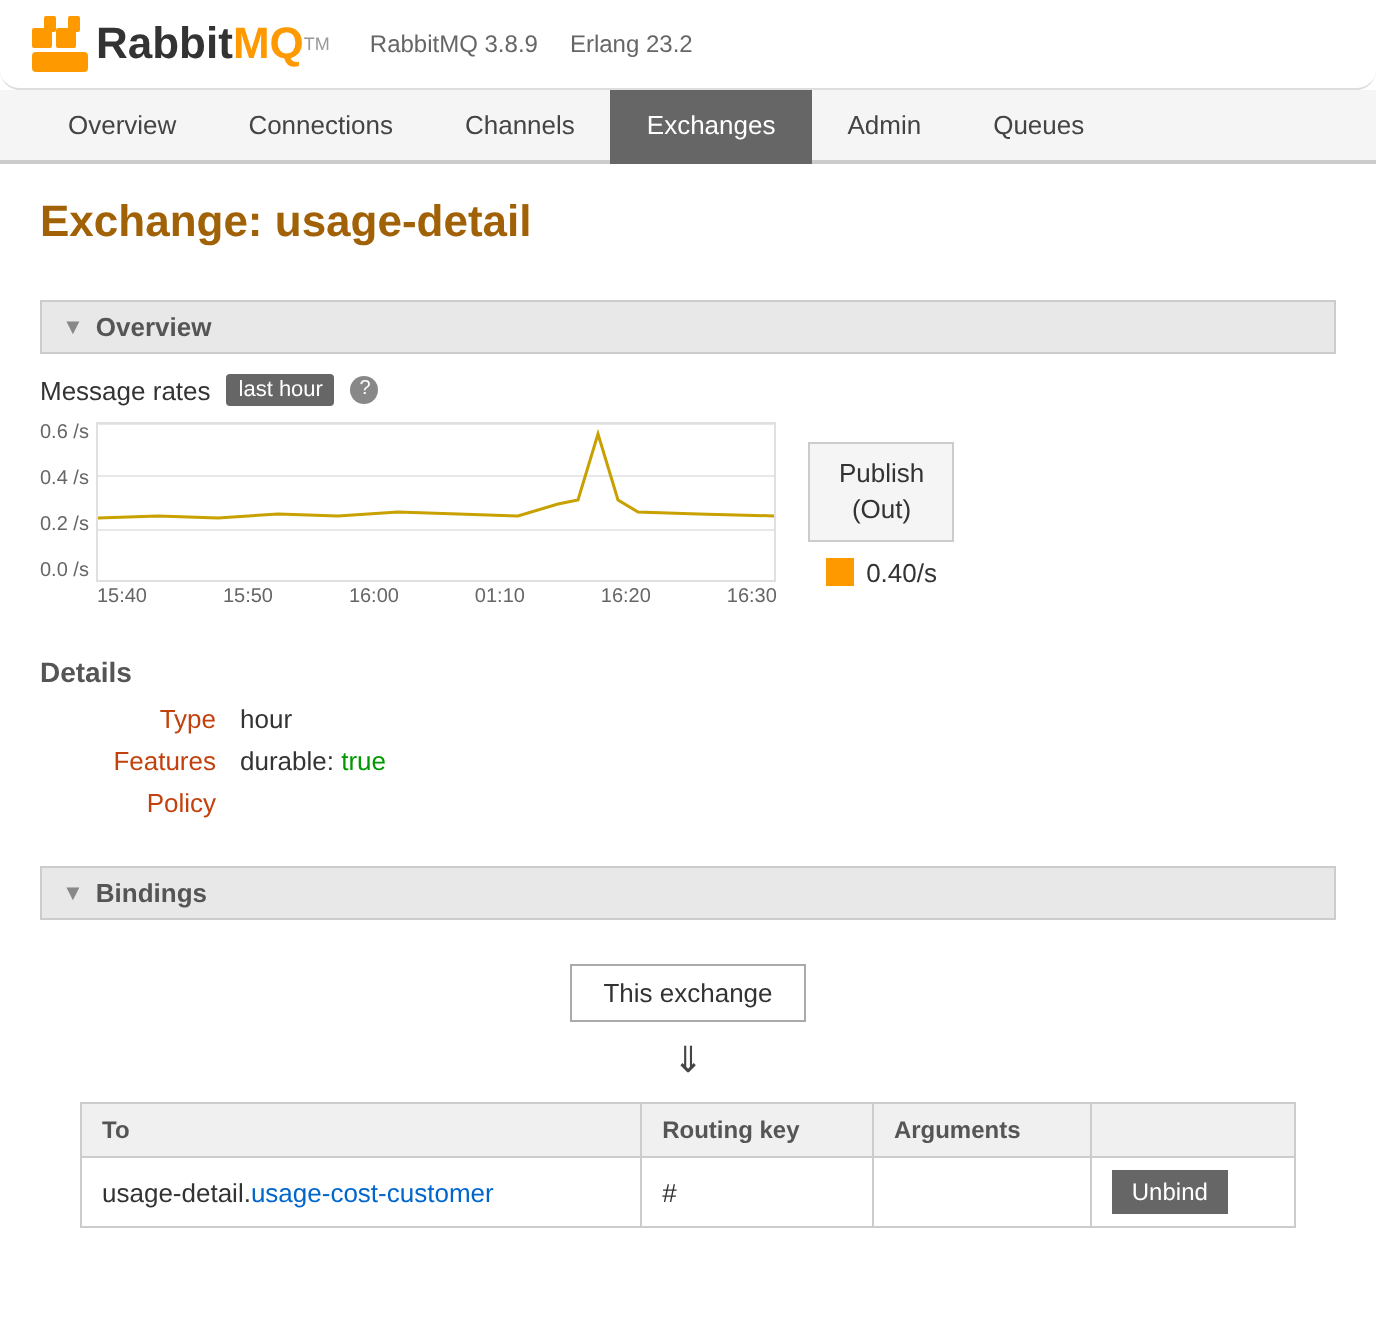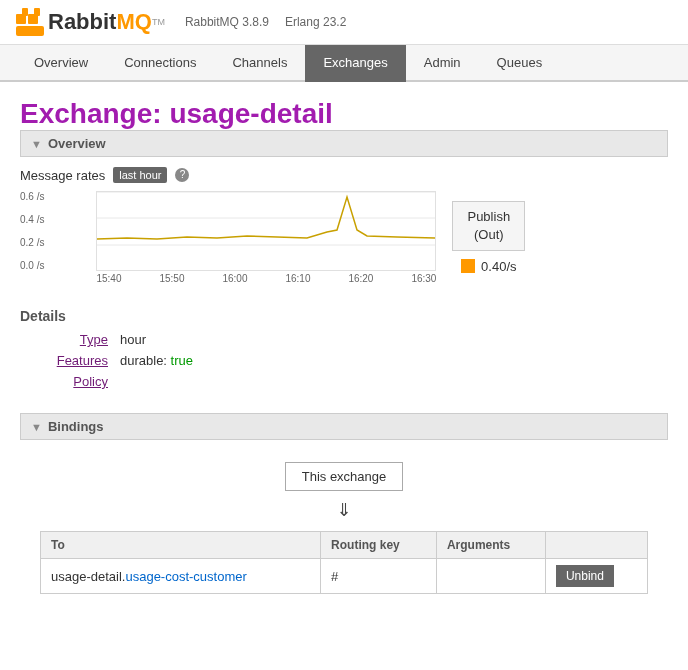--- a/index.html
+++ b/index.html
@@ -1,32 +1,32 @@
 <!DOCTYPE html>
 <html><head>
   <meta charset="utf-8">
   <style>
     * { box-sizing: border-box; margin: 0; padding: 0; }
     body { font-family: Arial, sans-serif; font-size: 13px; background: #fff; color: #333; width: 688px; }
 
     
-    .header { display: flex; align-items: center; padding: 8px 16px; background: #fff; border-bottom: 1px solid #ddd; }
+    .header { display: flex; align-items: center; padding: 8px 16px; background: #fff; border-bottom: 1px solid #ddd; border-radius: 10px; }
     .logo { display: flex; align-items: center; margin-right: 20px; }
     .logo-icon { width: 28px; height: 28px; margin-right: 4px; }
 
     
     nav { background: #f5f5f5; border-bottom: 2px solid #ccc; display: flex; padding: 0 16px; }
     nav a { display: inline-block; padding: 10px 18px; text-decoration: none; color: #444; font-size: 13px; border-bottom: 2px solid transparent; margin-bottom: -2px; }
     nav a.active { background: #666; color: #fff; border-bottom: 2px solid #666; }
 
     
     .content { padding: 16px 20px; }
 
     
-    .page-title { font-size: 28px; font-weight: normal; margin-bottom: 0; color: #a21caf; }
+    .page-title { font-size: 22px; font-weight: normal; margin-bottom: 26px; color: #a16207; }
     .page-title span { font-weight: bold; }
 
     
     .section-header { background: #e8e8e8; padding: 5px 10px; display: flex; align-items: center; border: 1px solid #ccc; margin-bottom: 10px; }
     .section-header .toggle-icon { color: #888; margin-right: 6px; font-size: 11px; }
     .section-header .section-title { font-weight: bold; font-size: 13px; color: #555; }
 
     
     .message-rates-row { display: flex; align-items: center; margin-bottom: 8px; gap: 8px; }
     .time-badge { background: #666; color: #fff; padding: 2px 6px; font-size: 11px; border-radius: 2px; }
@@ -41,41 +41,41 @@
     .publish-stats { display: flex; flex-direction: column; align-items: center; gap: 8px; padding-top: 10px; }
     .publish-button { background: #f5f5f5; border: 1px solid #ccc; padding: 6px 14px; font-size: 13px; color: #333; cursor: pointer; text-align: center; line-height: 1.4; }
     .publish-rate { display: flex; gap: 6px; font-size: 13px; }
     .rate-dot { width: 14px; height: 14px; background: #f90; display: inline-block; }
 
     
     .details-section { margin: 24px 0; }
     .details-title { font-size: 14px; font-weight: bold; color: #555; margin-bottom: 8px; }
     .details-table { margin-left: 20px; }
     .detail-row { display: flex; align-items: baseline; margin-bottom: 6px; }
-    .detail-label { width: 80px; text-align: right; color: #701a75; font-size: 13px; padding-right: 12px; text-decoration: underline; }
+    .detail-label { width: 80px; text-align: right; color: #c2410c; font-size: 13px; padding-right: 12px; }
     .detail-value { color: #333; font-size: 13px; }
     .detail-value .true-val { color: #090; }
 
     
     .bindings-section { margin-top: 8px; }
     .bindings-body { padding: 12px 20px; }
     .exchange-button-wrap { display: flex; justify-content: center; margin-bottom: 8px; }
     .this-exchange-btn { border: 1px solid #aaa; background: #fff; padding: 6px 16px; font-size: 13px; color: #333; }
     .arrow-down { text-align: center; font-size: 18px; color: #444; margin-bottom: 10px; }
 
     
     .bindings-table { width: 100%; border-collapse: collapse; border: 1px solid #ccc; }
     .bindings-table th { background: #f0f0f0; border: 1px solid #ccc; padding: 6px 10px; text-align: left; font-size: 12px; color: #555; }
     .bindings-table td { border: 1px solid #ccc; padding: 6px 10px; font-size: 13px; vertical-align: middle; }
     .binding-dest { color: #333; }
     .binding-dest a { color: #06c; text-decoration: none; }
     .unbind-btn { background: #666; color: #fff; border: none; padding: 4px 10px; font-size: 12px; cursor: pointer; }
 
     
-    .graph-outer { display: flex; gap: 48px; }
+    .graph-outer { display: flex; }
     .graph-y { display: flex; flex-direction: column; justify-content: space-between; height: 80px; padding-bottom: 0; margin-right: 4px; }
     .graph-y span { font-size: 10px; color: #666; text-align: right; display: block; }
   </style>
 </head>
 <body>
 
 <div class="header">
   <div class="logo">
     <svg class="logo-icon" viewBox="0 0 28 28" width="28" height="28">
       <rect x="0" y="6" width="10" height="10" rx="1" fill="#f90"></rect>
@@ -134,21 +134,21 @@
             <line x1="0" y1="26" x2="340" y2="26" stroke="#e8e8e8" stroke-width="1"></line>
             <line x1="0" y1="53" x2="340" y2="53" stroke="#e8e8e8" stroke-width="1"></line>
             <line x1="0" y1="80" x2="340" y2="80" stroke="#e8e8e8" stroke-width="1"></line>
 
             <polyline points="0,47 30,46 60,47 90,45 120,46 150,44 180,45 210,46 230,40 240,38 250,5 260,38 270,44 300,45 340,46" fill="none" stroke="#c8a000" stroke-width="1.5"></polyline>
           </svg>
           <div style="display:flex;justify-content:space-between;padding: 2px 0 0 0;width:340px;">
             <span style="font-size:10px;color:#666;">15:40</span>
             <span style="font-size:10px;color:#666;">15:50</span>
             <span style="font-size:10px;color:#666;">16:00</span>
-            <span style="font-size:10px;color:#666;">16:10</span>
+            <span style="font-size:10px;color:#666;">01:10</span>
             <span style="font-size:10px;color:#666;">16:20</span>
             <span style="font-size:10px;color:#666;">16:30</span>
           </div>
         </div>
       </div>
     </div>
 
     <div class="publish-stats">
       <button class="publish-button">
         <span>Publish</span><br>

